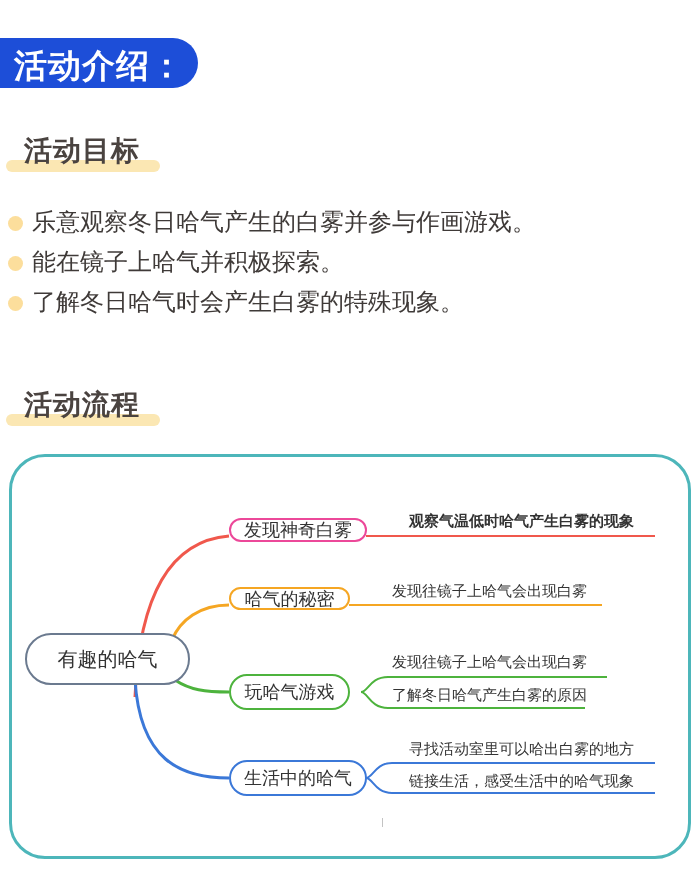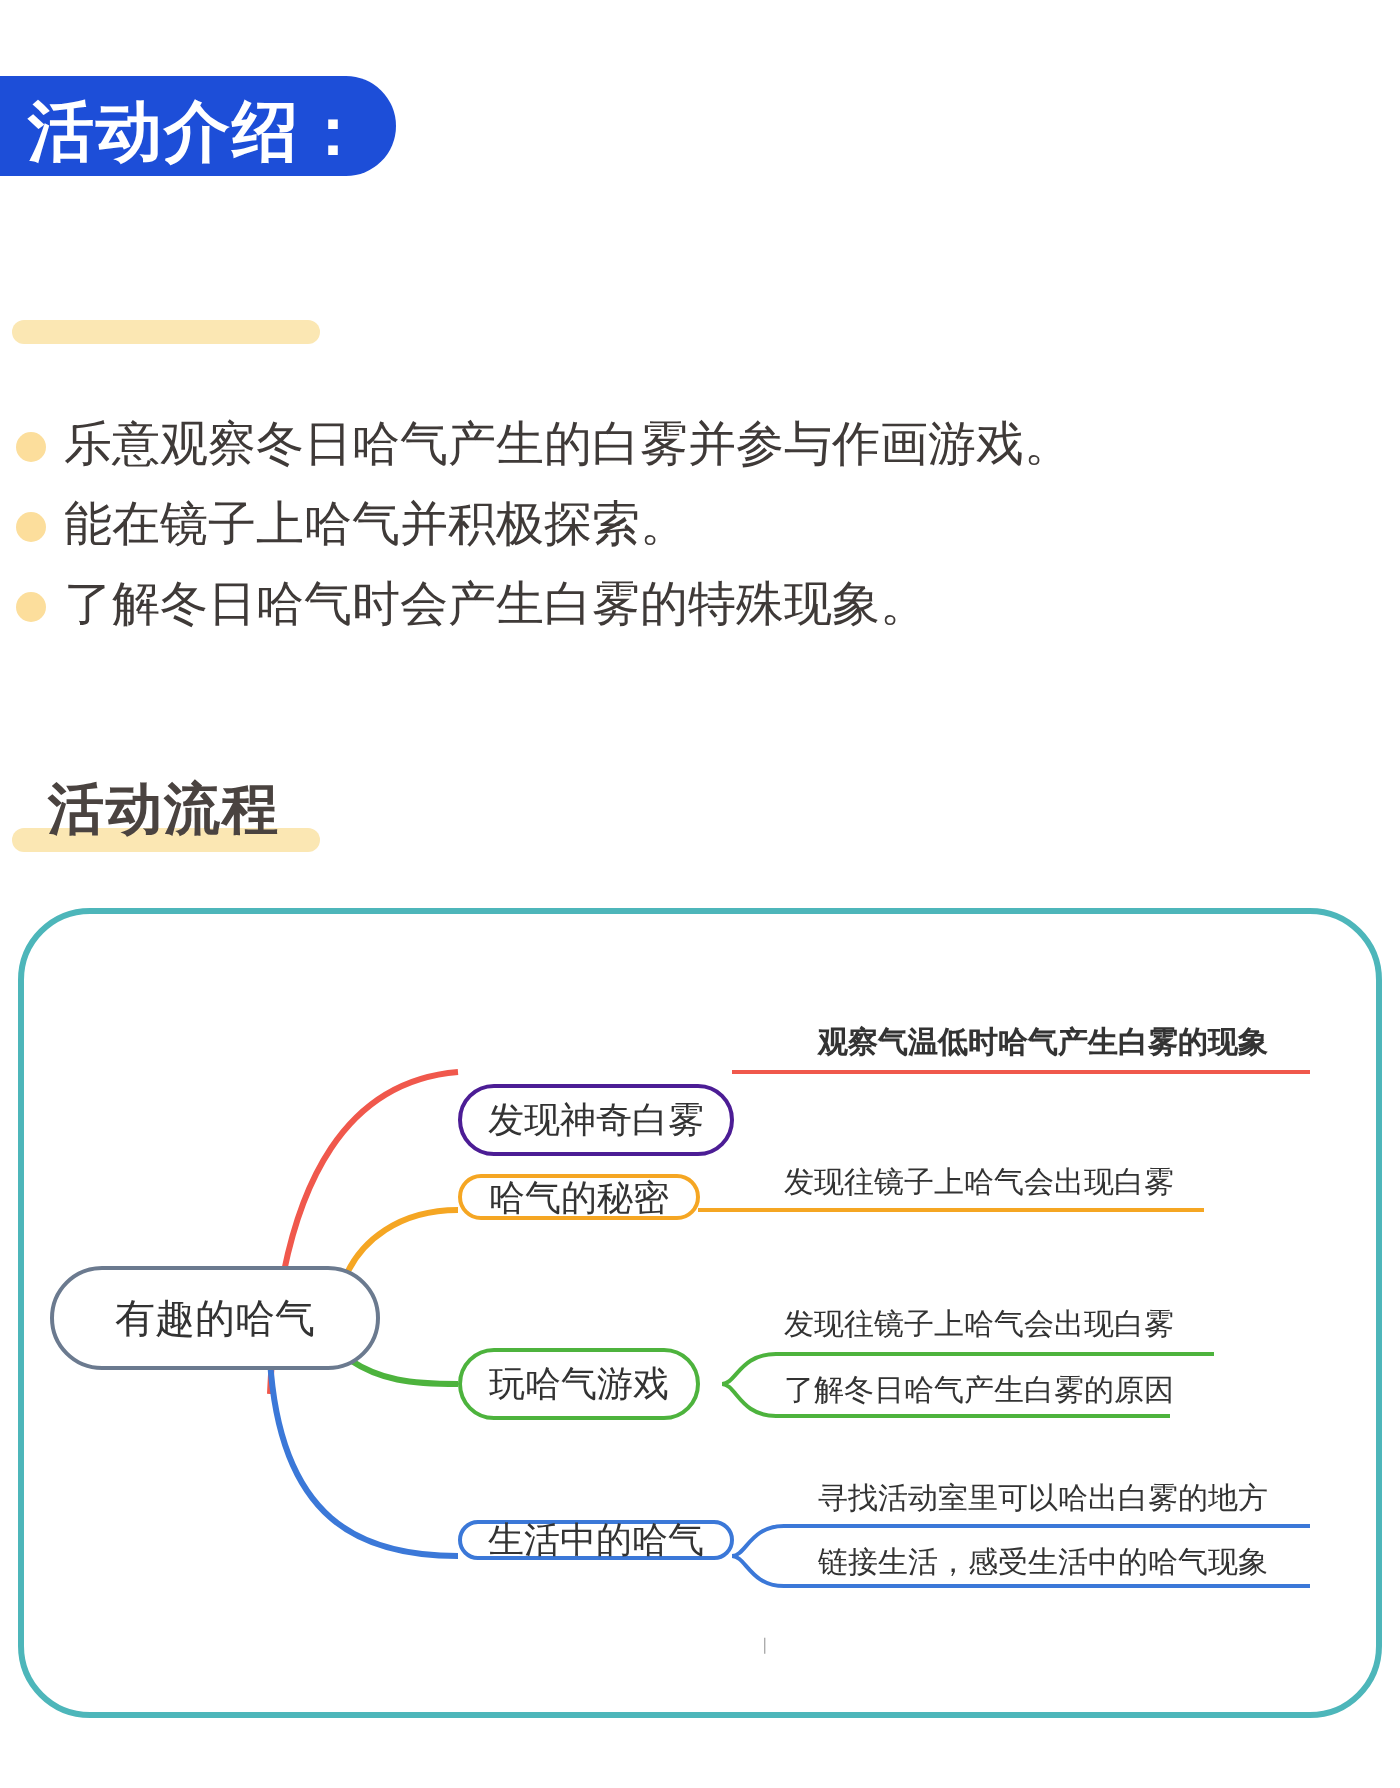--- a/index.html
+++ b/index.html
@@ -29,20 +29,21 @@
 </style>
 </head>
 <body>
 
 <div class="title-pill">
   <span>活动介绍：</span>
 </div>
 
 <div class="sec-head" style="top:132px">
   <div class="hl"></div>
+  <span>活动目标</span>
 </div>
 
 <div class="goals">
   <div class="goal">
     <div class="dot"></div>
     <div class="txt">乐意观察冬日哈气产生的白雾并参与作画游戏。</div>
   </div>
   <div class="goal">
     <div class="dot"></div>
     <div class="txt">能在镜子上哈气并积极探索。</div>
@@ -74,30 +75,30 @@
 
   <path d="M135,680 C140,760 180,778 229,778" stroke="#3b78d8" stroke-width="3" fill="none"></path>
   <path d="M366,778 C373,778 375,763 392,763 L655,763" stroke="#3b78d8" stroke-width="2" fill="none"></path>
   <path d="M366,778 C373,778 375,793 392,793 L655,793" stroke="#3b78d8" stroke-width="2" fill="none"></path>
 </svg>
 
 <div class="node" style="left:25px;top:633px;width:165px;height:52px;border:2px solid #6b7a8f;border-radius:26px;font-size:20px;">
   <span>有趣的哈气</span>
 </div>
 
-<div class="node" style="left:229px;top:518px;width:138px;height:36px;border:2px solid #4c1d95;margin-top:24px;">
+<div class="node" style="left:229px;top:518px;width:138px;height:24px;border:2px solid #ec4899;">
   <span>发现神奇白雾</span>
 </div>
 <div class="node" style="left:229px;top:587px;width:121px;height:23px;border:2px solid #f5a623;">
   <span>哈气的秘密</span>
 </div>
 <div class="node" style="left:229px;top:674px;width:121px;height:36px;border:2px solid #4db33d;">
   <span>玩哈气游戏</span>
 </div>
-<div class="node" style="left:229px;top:760px;width:138px;height:20px;border:2px solid #3b78d8;font-family:Liberation Mono, monospace;">
+<div class="node" style="left:229px;top:760px;width:138px;height:36px;border:2px solid #3b78d8;font-family:Liberation Mono, monospace;">
   <span>生活中的哈气</span>
 </div>
 
 <div class="leaf" style="left:409px;top:512px;font-weight:bold;">观察气温低时哈气产生白雾的现象</div>
 <div class="leaf" style="left:392px;top:582px;">发现往镜子上哈气会出现白雾</div>
 <div class="leaf" style="left:392px;top:653px;">发现往镜子上哈气会出现白雾</div>
 <div class="leaf" style="left:392px;top:686px;">了解冬日哈气产生白雾的原因</div>
 <div class="leaf" style="left:409px;top:740px;">寻找活动室里可以哈出白雾的地方</div>
 <div class="leaf" style="left:409px;top:772px;">链接生活，感受生活中的哈气现象</div>
 

